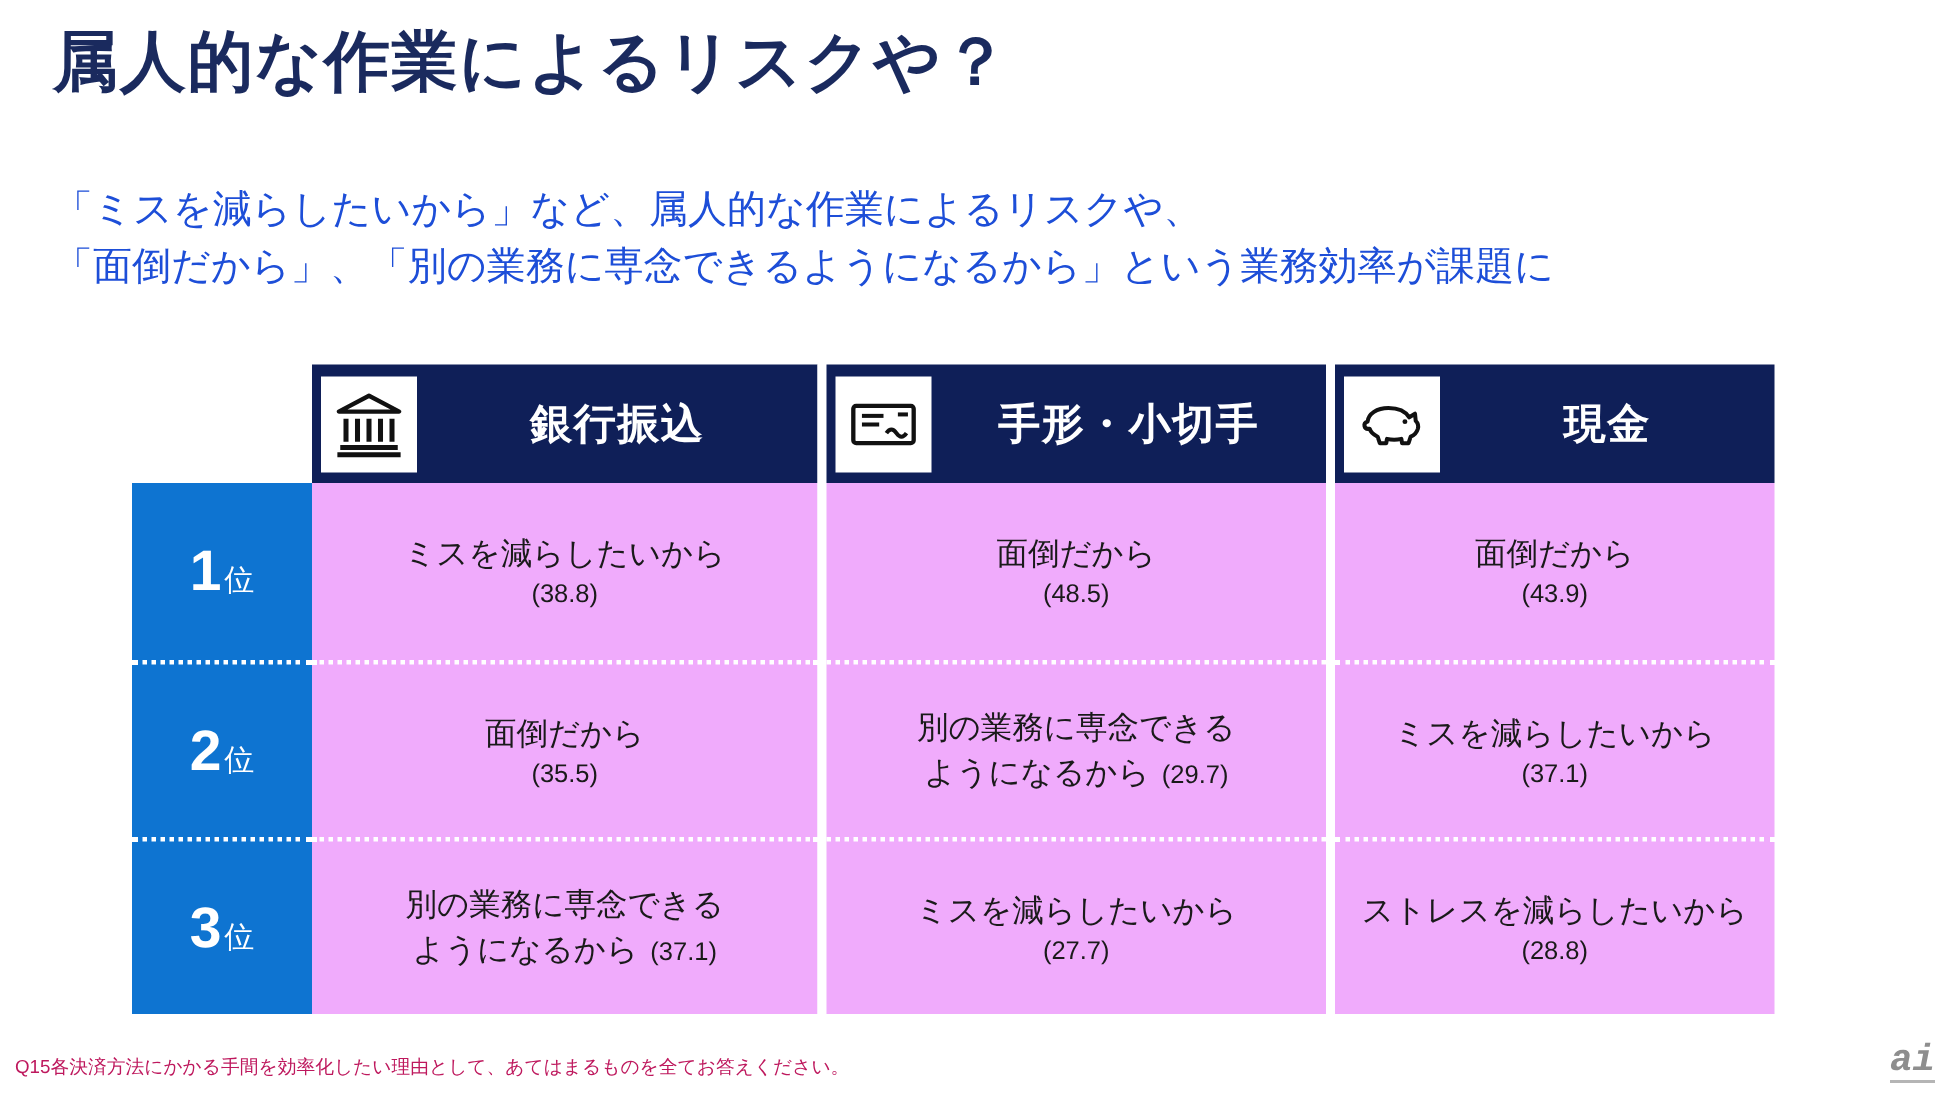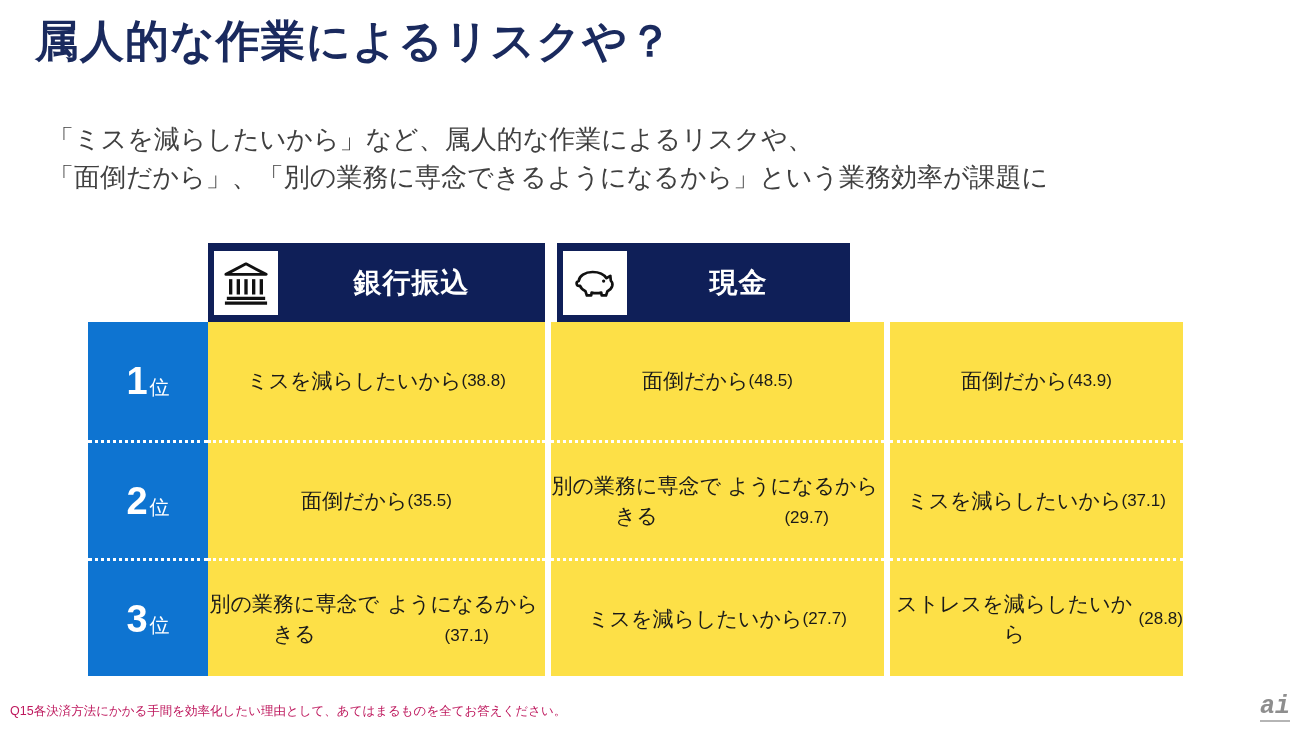--- a/index.html
+++ b/index.html
@@ -1,40 +1,40 @@
 <!DOCTYPE html>
 <html lang="ja"><head>
 <meta charset="utf-8">
 <style>
   html,body{margin:0;padding:0;background:#fff;}
   body{font-family:"Liberation Sans","DejaVu Sans",sans-serif;}
   .slide{position:relative;width:1298px;height:732px;background:#ffffff;overflow:hidden;}
 
   .title{position:absolute;left:35px;top:12px;margin:0;font-size:44px;font-weight:700;
          color:#1a2a5e;letter-spacing:1px;}
-  .subtitle{position:absolute;left:36px;top:120px;font-size:26px;line-height:38px;color:#404040;margin-left:12px;}
+  .subtitle{position:absolute;left:36px;top:120px;font-size:26px;line-height:38px;color:#1d4ed8;}
 
   .table{position:absolute;left:88px;top:243px;width:1136px;}
   .trow{display:flex;}
   .thead{height:79px;}
   .rank-spacer{width:120px;background:#fff;}
   .gap{width:6px;background:#fff;}
   .w1{width:337px;} .w2{width:333px;} .w3{width:293px;}
   .hcell{background:#0f1f58;display:flex;align-items:center;box-sizing:border-box;}
   .icon-box{width:64px;height:64px;background:#fff;margin-left:6px;flex:0 0 auto;
             display:flex;align-items:center;justify-content:center;}
   .icon-box svg{width:46px;height:46px;}
   .hlabel{flex:1;text-align:center;color:#fff;font-size:28px;font-weight:700;letter-spacing:1px;}
 
   .drow{height:118px;}
   .rank-cell{width:120px;background:#0e74d1;color:#fff;display:flex;align-items:center;
              justify-content:center;box-sizing:border-box;}
   .rank-num{font-size:38px;font-weight:700;line-height:1;}
   .rank-suffix{font-size:20px;font-weight:500;margin-left:2px;padding-top:12px;line-height:1;}
-  .dcell{background:#fde047;display:flex;flex-direction:row;align-items:center;
+  .dcell{background:#f0abfc;display:flex;flex-direction:column;align-items:center;
          justify-content:center;box-sizing:border-box;color:#1a1a1a;text-align:center;}
   .cell-line{font-size:21px;line-height:30px;}
   .cell-value{font-size:17px;line-height:22px;}
   .cell-value.inline{display:inline;margin-left:8px;}
   .sep .rank-cell,.sep .dcell{border-top:3px dotted #fff;}
 
   .footnote{position:absolute;left:10px;top:703px;font-size:12.5px;color:#be185d;}
   .logo{position:absolute;right:8px;top:694px;text-align:center;color:#8e8e8e;}
   .logo .ai{font-size:25px;font-weight:700;font-style:italic;
             font-family:Liberation Mono, monospace;line-height:1;}
@@ -63,20 +63,32 @@
               <line x1="24" y1="20" x2="24" y2="36" stroke-width="3.5"></line>
               <line x1="32" y1="20" x2="32" y2="36" stroke-width="3.5"></line>
               <line x1="40" y1="20" x2="40" y2="36" stroke-width="3.5"></line>
               <line x1="4" y1="40" x2="44" y2="40" stroke-width="3.5"></line>
               <line x1="2" y1="45" x2="46" y2="45" stroke-width="3.5"></line>
             </svg>
           </div>
           <div class="hlabel">銀行振込</div>
         </div>
         <div class="gap"></div>
+        <div class="hcell w2">
+          <div class="icon-box">
+            <svg viewBox="0 0 48 48" fill="none" stroke="#111">
+              <rect x="3" y="11" width="42" height="26" rx="2" stroke-width="3"></rect>
+              <line x1="9" y1="18" x2="24" y2="18" stroke-width="2.8"></line>
+              <line x1="9" y1="24" x2="21" y2="24" stroke-width="2.8"></line>
+              <line x1="34" y1="17" x2="41" y2="17" stroke-width="2.8"></line>
+              <path d="M26 30 q3.5 -5 7 0 t7 0" stroke-width="2.8"></path>
+            </svg>
+          </div>
+          <div class="hlabel">手形・小切手</div>
+        </div>
         <div class="gap"></div>
         <div class="hcell w3">
           <div class="icon-box">
             <svg viewBox="0 0 48 48" fill="none" stroke="#111" stroke-width="2.8" stroke-linecap="round" stroke-linejoin="round">
               <path d="M8 27 c-3.5 .5 -4.5 -4 -1 -5 c.5 -5.5 6.5 -9.5 14.5 -9.5 c6.5 0 12 2.5 14.5 6.5 l4 -2.5 l.5 5 c1.5 1.5 2 3.5 1.5 5.5 c-.7 2.5 -2.5 4.5 -5 5.5 l-1.5 4.5 h-4.5 l-.5 -3 c-3 .7 -7 .7 -10 0 l-.5 3 h-4.5 l-1.5 -4.5 c-3 -1.5 -5 -3.5 -5.5 -5.5 z"></path>
               <circle cx="33" cy="22" r="1.7" fill="#111" stroke="none"></circle>
             </svg>
           </div>
           <div class="hlabel">現金</div>
         </div>

